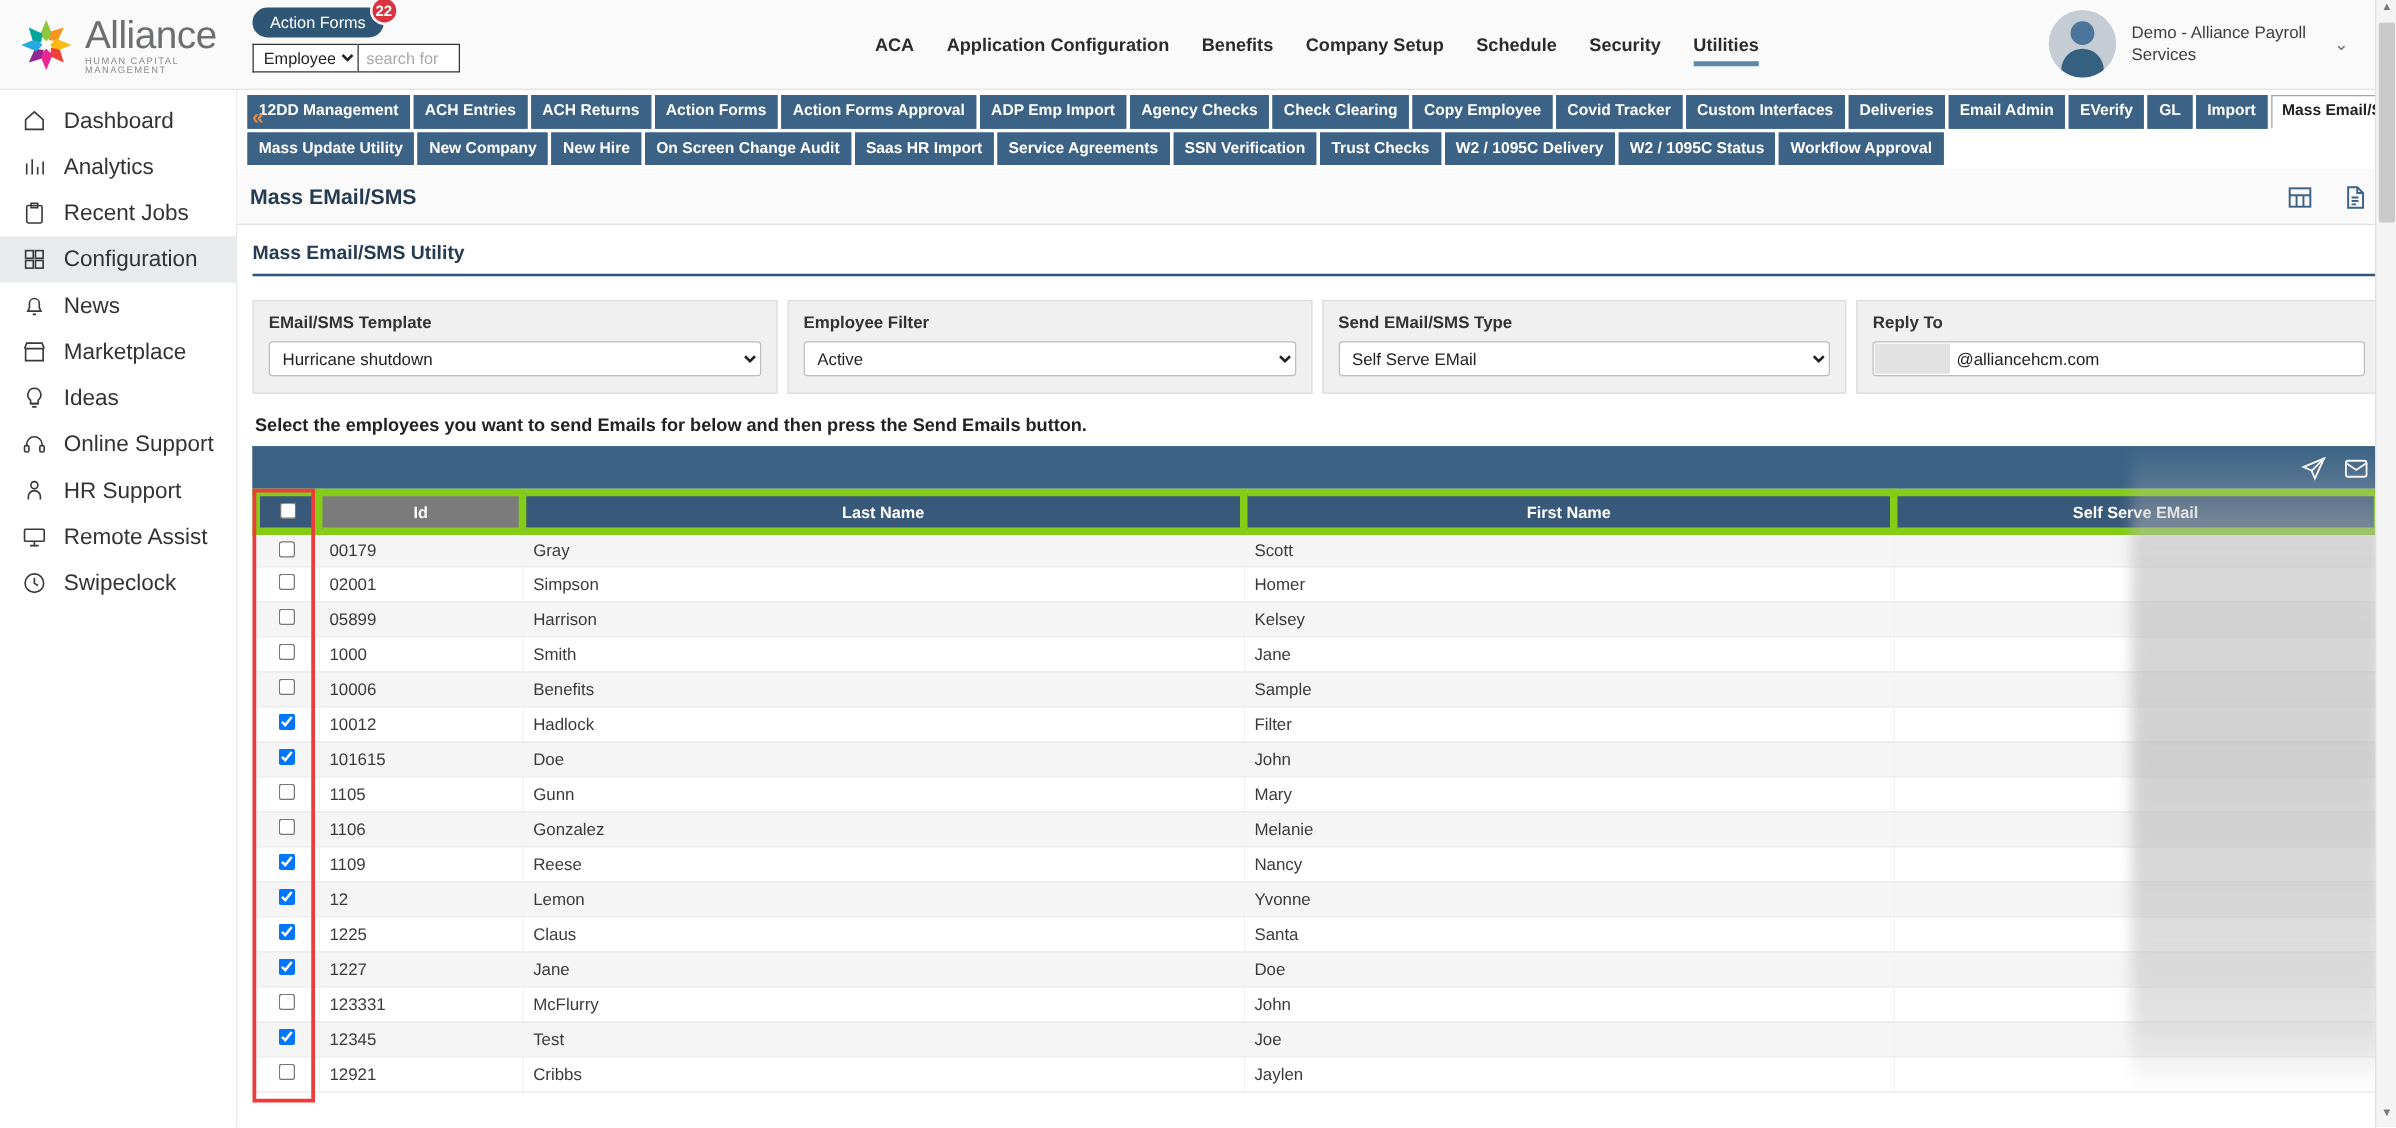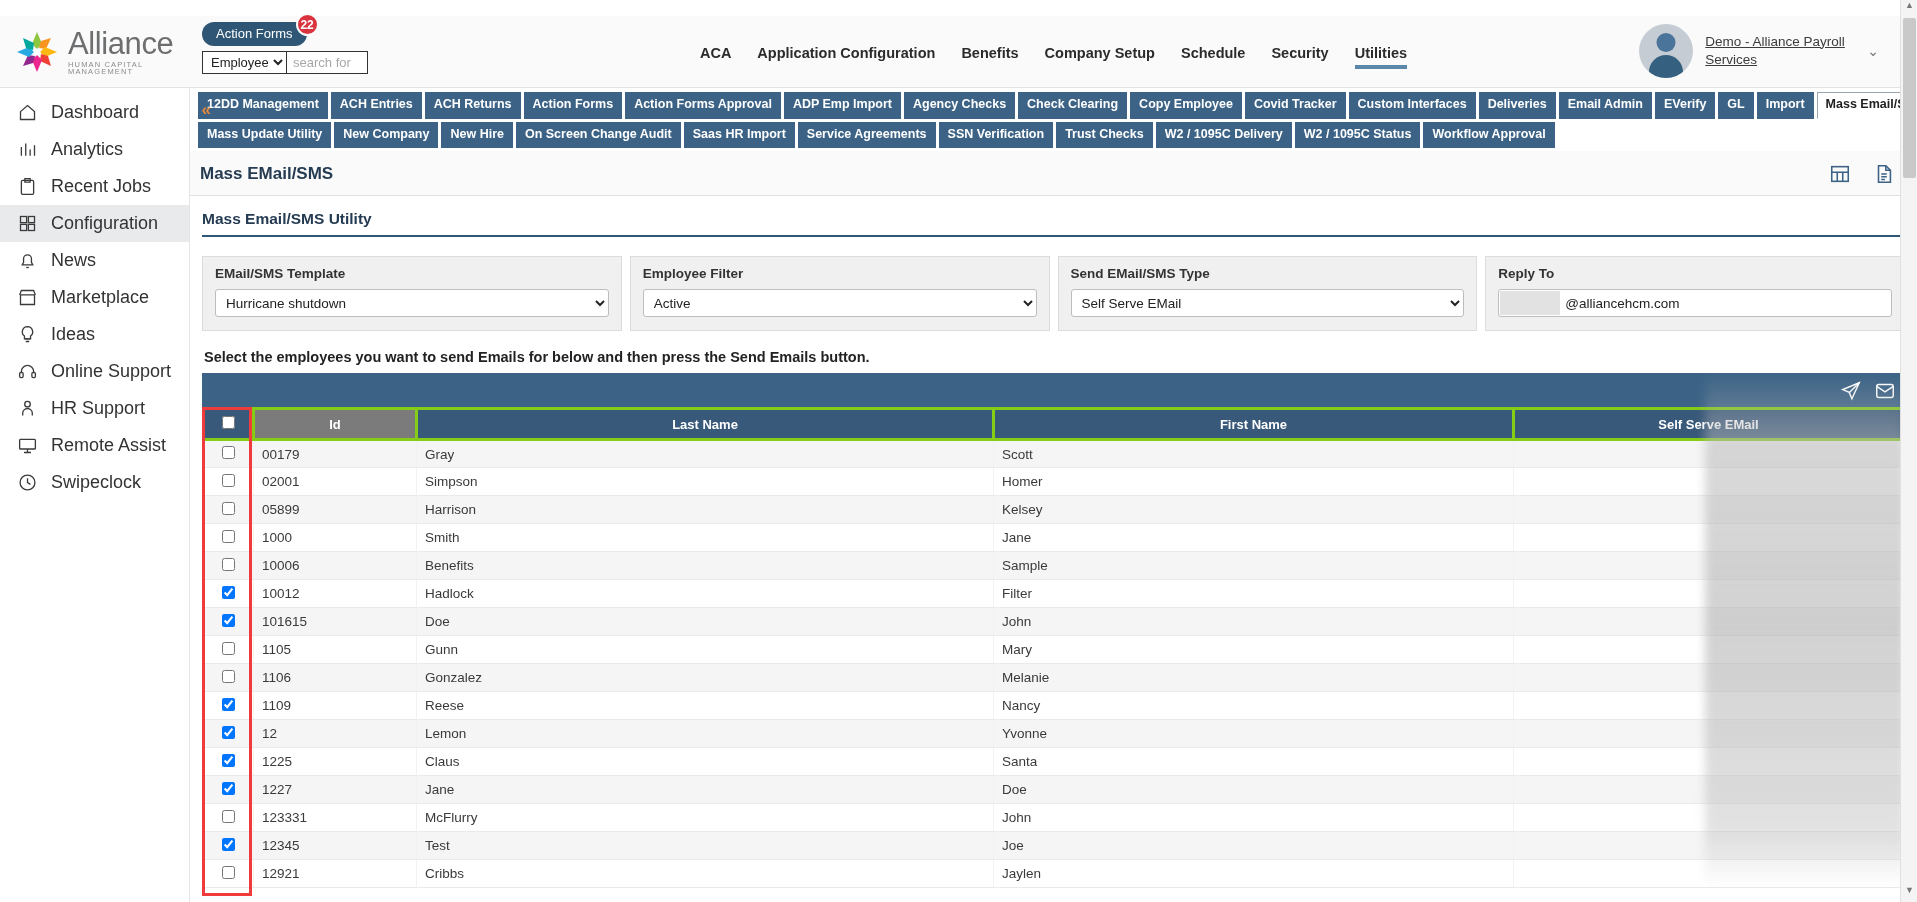--- a/index.html
+++ b/index.html
@@ -13,21 +13,20 @@
   }
   .app { position: relative; width: 1917px; height: 902px; display: flex; flex-direction: column; }
 
   
   .topbar {
     height: 72px; min-height: 72px;
     background: #fafafa;
     border-bottom: 1px solid #e3e3e3;
     display: flex; align-items: center;
     position: relative;
-    margin-top: 16px;
   }
   .logo-wrap { width: 190px; padding-left: 14px; display: flex; align-items: center; }
   .logo-mark { width: 46px; height: 46px; position: relative; flex: none; }
   .logo-text-wrap { margin-left: 8px; line-height: 1; }
   .logo-text { font-size: 31px; color: #6d6e70; letter-spacing: -0.4px; font-weight: 400; }
   .logo-sub { font-size: 7.5px; color: #8a8c8e; letter-spacing: 1.15px; margin-top: 2px; }
 
   .searchzone { position: absolute; left: 202px; top: 6px; }
   .action-forms-btn {
     background: #2f5675; color: #fff; border-radius: 14px;
@@ -69,21 +68,21 @@
     position: relative; overflow: hidden; flex: none;
   }
   .avatar::before {
     content: ""; position: absolute; left: 50%; top: 9px; transform: translateX(-50%);
     width: 19px; height: 19px; border-radius: 50%; background: #4a749a;
   }
   .avatar::after {
     content: ""; position: absolute; left: 50%; top: 31px; transform: translateX(-50%);
     width: 34px; height: 26px; border-radius: 17px 17px 0 0; background: #35607f;
   }
-  .username { font-size: 13.5px; color: #3c3c3c; line-height: 1.35; max-width: 150px; text-decoration: underline; }
+  .username { font-size: 13.5px; color: #3c3c3c; line-height: 1.35; max-width: 150px; }
   .chev { font-size: 14px; color: #777; }
 
   
   .body { flex: 1; display: flex; min-height: 0; }
 
   
   .sidebar {
     width: 190px; min-width: 190px; background: #fff;
     border-right: 1px solid #e4e4e4; padding-top: 6px; position: relative;
   }
@@ -154,21 +153,21 @@
     background: #3c6386; height: 34px; display: flex; align-items: center;
     justify-content: flex-end; padding-right: 8px; gap: 12px;
     border: 1px solid #3c6386; border-bottom: none;
   }
   .tool-btn { width: 22px; height: 22px; cursor: pointer; color: #fff; display: flex; }
   .tool-btn svg { width: 22px; height: 22px; }
 
   table.grid { width: 100%; border-collapse: collapse; table-layout: fixed; }
   table.grid th {
     background: #39597a; color: #fff; font-size: 13px; font-weight: bold;
-    height: 31px; border: 3px solid #84cc16; text-align: center;
+    height: 31px; border: 6px solid #84cc16; text-align: center;
   }
   table.grid th.cb-col { width: 50px; }
   table.grid th.id-col { width: 163px; background: #7b7b7b; }
   table.grid th.last-col { width: 577px; }
   table.grid th.first-col { width: 520px; }
   table.grid td {
     font-size: 13.5px; color: #3a3a3a; height: 28px; padding: 0 8px;
     border-bottom: 1px solid #eaeaea; border-right: 1px solid #f2f2f2;
   }
   table.grid td.cb-cell { text-align: center; padding: 0; }

